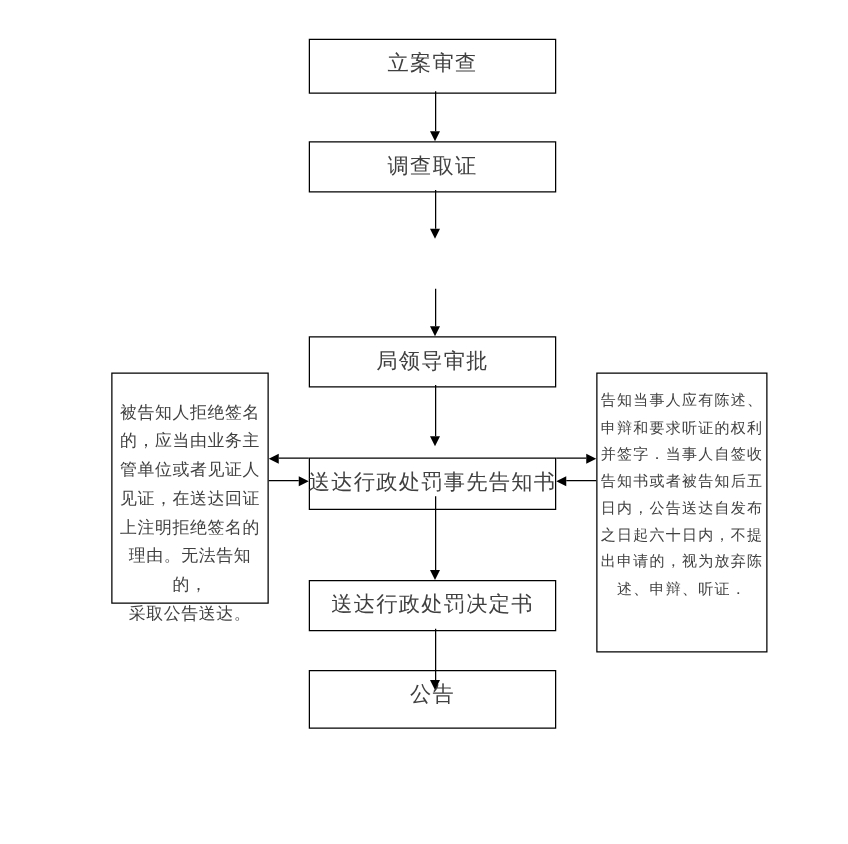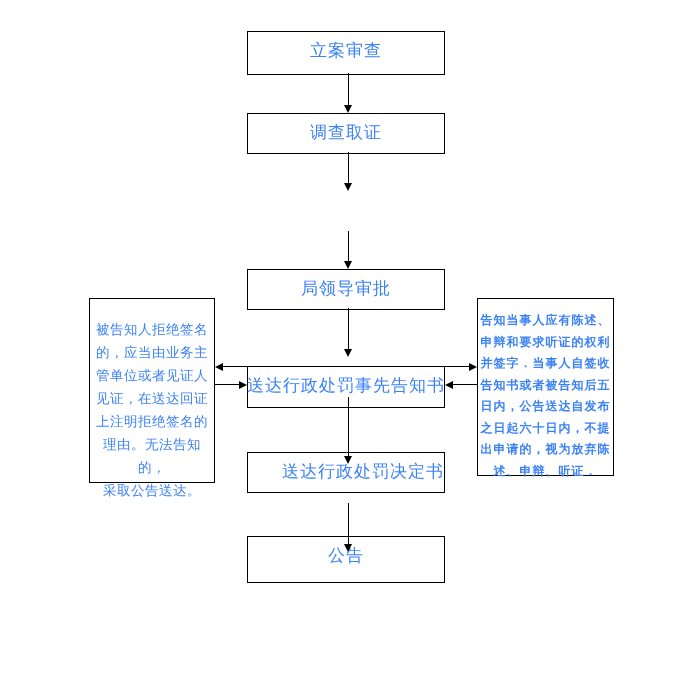--- a/index.html
+++ b/index.html
@@ -1,21 +1,21 @@
 <!DOCTYPE html>
 <html><head>
 <meta charset="utf-8">
 <style>
   html,body{margin:0;padding:0;background:#ffffff;}
   #canvas{
     position:relative;
     width:678px;height:675px;
     background:#ffffff;
     font-family:"Liberation Serif","DejaVu Serif",serif;
-    color:#3b82f6;
+    color:#404040;
     overflow:hidden;
   }
   .node{
     position:absolute;
     left:247px;width:196px;
     border:1px solid #000000;
     background:#ffffff;
     box-sizing:content-box;
     display:flex;justify-content:center;align-items:flex-start;
     font-size:17px;letter-spacing:1px;
@@ -28,23 +28,23 @@
     background:#ffffff;
     white-space:pre-line;
     text-align:center;
   }
   .note-left{
     left:89px;top:298px;width:126px;height:185px;
     font-size:13.5px;line-height:23px;padding-top:19px;
     box-sizing:border-box;letter-spacing:0.5px;
   }
   .note-right{
-    left:477px;top:298px;width:137px;height:178px;
+    left:477px;top:298px;width:137px;height:224px;
     font-size:12px;line-height:21.5px;padding-top:11px;
-    box-sizing:border-box;letter-spacing:1px;font-weight:bold;
+    box-sizing:border-box;letter-spacing:1px;
   }
   .vline{position:absolute;width:1px;background:#000000;left:348px;}
   .hline{position:absolute;height:1px;background:#000000;}
   .head-down{
     position:absolute;width:0;height:0;left:344px;
     border-left:4.5px solid transparent;
     border-right:4.5px solid transparent;
     border-top:8px solid #000000;
   }
   .head-left{
@@ -75,21 +75,21 @@
   </div>
   <div class="node" style="top:113px;height:39px;">
     <span class="lbl">调查取证</span>
   </div>
   <div class="node" style="top:269px;height:39px;">
     <span class="lbl">局领导审批</span>
   </div>
   <div class="node" style="top:366px;height:40px;">
     <span class="lbl">送达行政处罚事先告知书</span>
   </div>
-  <div class="node" style="top:452px;height:39px;justify-content:flex-end;">
+  <div class="node" style="top:464px;height:39px;">
     <span class="lbl">送达行政处罚决定书</span>
   </div>
   <div class="node" style="top:536px;height:45px;">
     <span class="lbl">公告</span>
   </div>
 
   <div class="note note-left">被告知人拒绝签名
 的，应当由业务主
 管单位或者见证人
 见证，在送达回证

